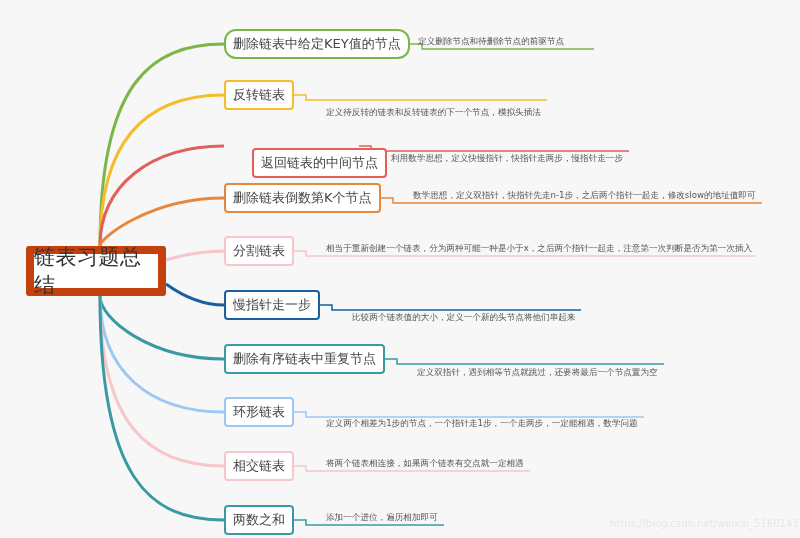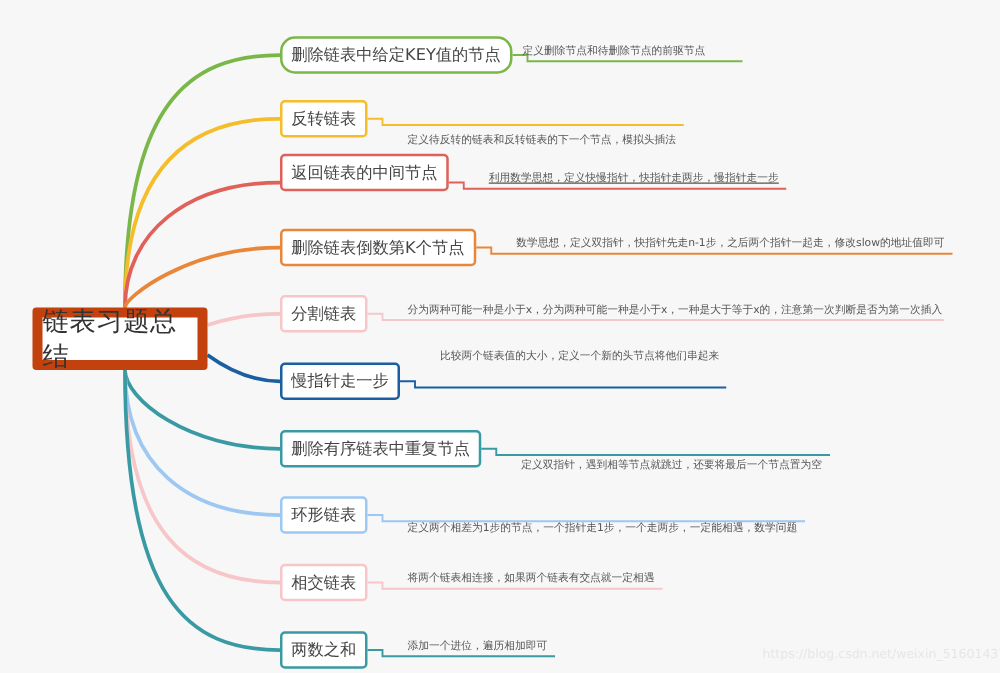--- a/index.html
+++ b/index.html
@@ -60,21 +60,21 @@
 <div class="root">
   <span>链表习题总结</span>
 </div>
 
 <div class="topic" id="t0" style="top: 29px; border-color: rgb(122, 182, 72); border-radius: 12px;">
     <span>删除链表中给定KEY值的节点</span>
   </div>
 <div class="topic" id="t1" style="top: 80px; border-color: rgb(245, 189, 43); text-align: right;">
     <span>反转链表</span>
   </div>
-<div class="topic" id="t2" style="top: 123px; border-color: rgb(224, 96, 90);">
+<div class="topic" id="t2" style="top: 148px; border-color: rgb(224, 96, 90); margin-left: 28px;">
     <span>返回链表的中间节点</span>
   </div>
 <div class="topic" id="t3" style="top: 183px; border-color: rgb(232, 135, 58);">
     <span>删除链表倒数第K个节点</span>
   </div>
 <div class="topic" id="t4" style="top: 236px; border-color: rgb(247, 198, 200); align-items: center;">
     <span>分割链表</span>
   </div>
 <div class="topic" id="t5" style="top: 290px; border-color: rgb(26, 95, 160);">
     <span>慢指针走一步</span>
@@ -87,22 +87,22 @@
   </div>
 <div class="topic" id="t8" style="top: 451px; border-color: rgb(247, 198, 200);">
     <span>相交链表</span>
   </div>
 <div class="topic" id="t9" style="top: 505px; border-color: rgb(58, 154, 163);">
     <span>两数之和</span>
   </div>
 
 <div class="note" id="n0" style="left: 418px; top: 35px;">定义删除节点和待删除节点的前驱节点</div>
 <div class="note" id="n1" style="left: 326px; top: 86px; margin-top: 20px;">定义待反转的链表和反转链表的下一个节点，模拟头插法</div>
-<div class="note" id="n2" style="left: 391px; top: 137px; text-decoration: underline;">利用数学思想，定义快慢指针，快指针走两步，慢指针走一步</div>
+<div class="note" id="n2" style="left: 391px; top: 152px;">利用数学思想，定义快慢指针，快指针走两步，慢指针走一步</div>
 <div class="note" id="n3" style="left: 413px; top: 189px;">数学思想，定义双指针，快指针先走n-1步，之后两个指针一起走，修改slow的地址值即可</div>
-<div class="note" id="n4" style="left: 326px; top: 242px;">分为两种可能一种是小于x，分为两种可能一种是小于x，一种是大于等于x的，注意第一次判断是否为第一次插入</div>
-<div class="note" id="n5" style="left: 352px; top: 279px;">比较两个链表值的大小，定义一个新的头节点将他们串起来</div>
+<div class="note" id="n4" style="left: 326px; top: 242px;">相当于重新创建一个链表，分为两种可能一种是小于x，之后两个指针一起走，注意第一次判断是否为第一次插入</div>
+<div class="note" id="n5" style="left: 352px; top: 311px;">比较两个链表值的大小，定义一个新的头节点将他们串起来</div>
 <div class="note" id="n6" style="left: 417px; top: 350px; margin-top: 16px;">定义双指针，遇到相等节点就跳过，还要将最后一个节点置为空</div>
 <div class="note" id="n7" style="left: 326px; top: 403px; margin-top: 14px;">定义两个相差为1步的节点，一个指针走1步，一个走两步，一定能相遇，数学问题</div>
 <div class="note" id="n8" style="left: 326px; top: 457px;">将两个链表相连接，如果两个链表有交点就一定相遇</div>
 <div class="note" id="n9" style="left: 326px; top: 511px;">添加一个进位，遍历相加即可</div>
 
 <div class="watermark">https://blog.csdn.net/weixin_51601437</div>
 
 </body></html>

